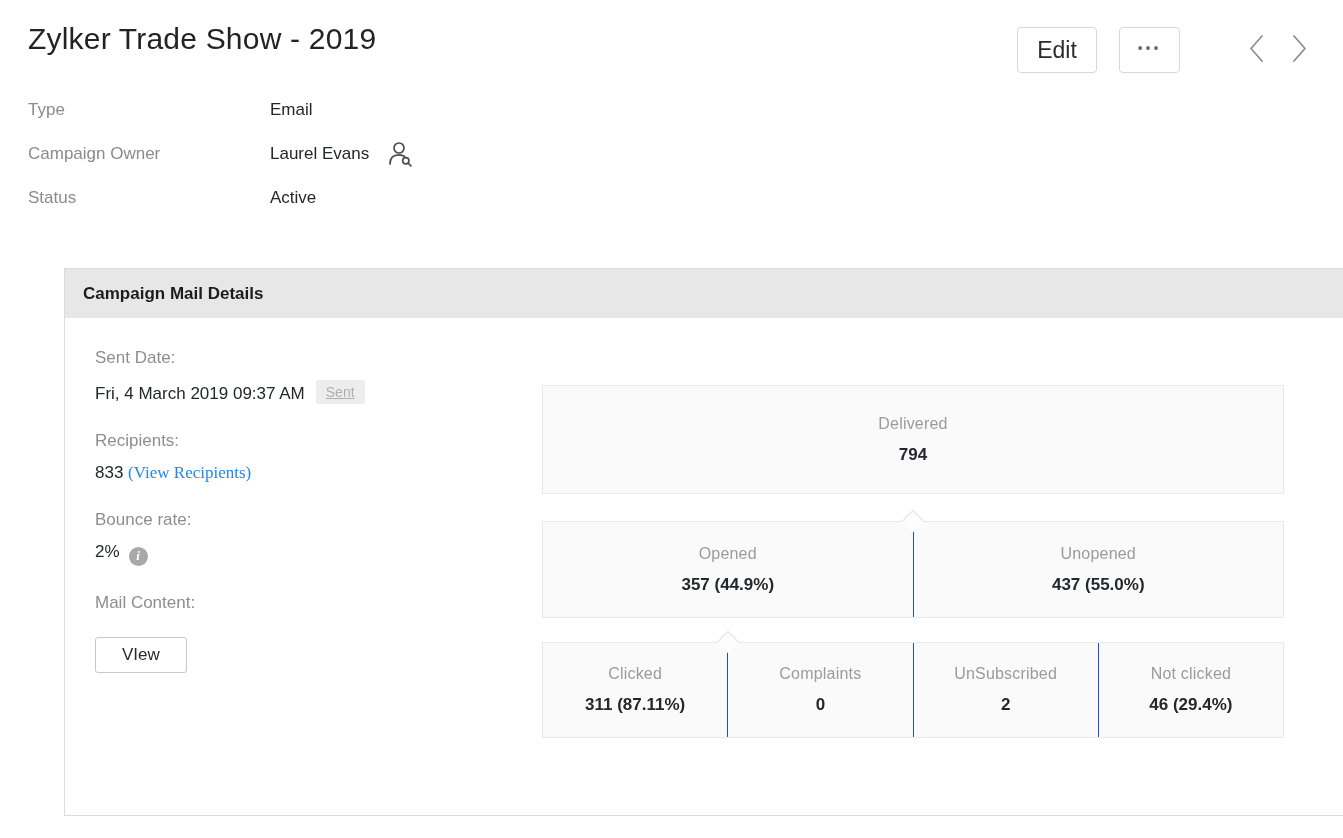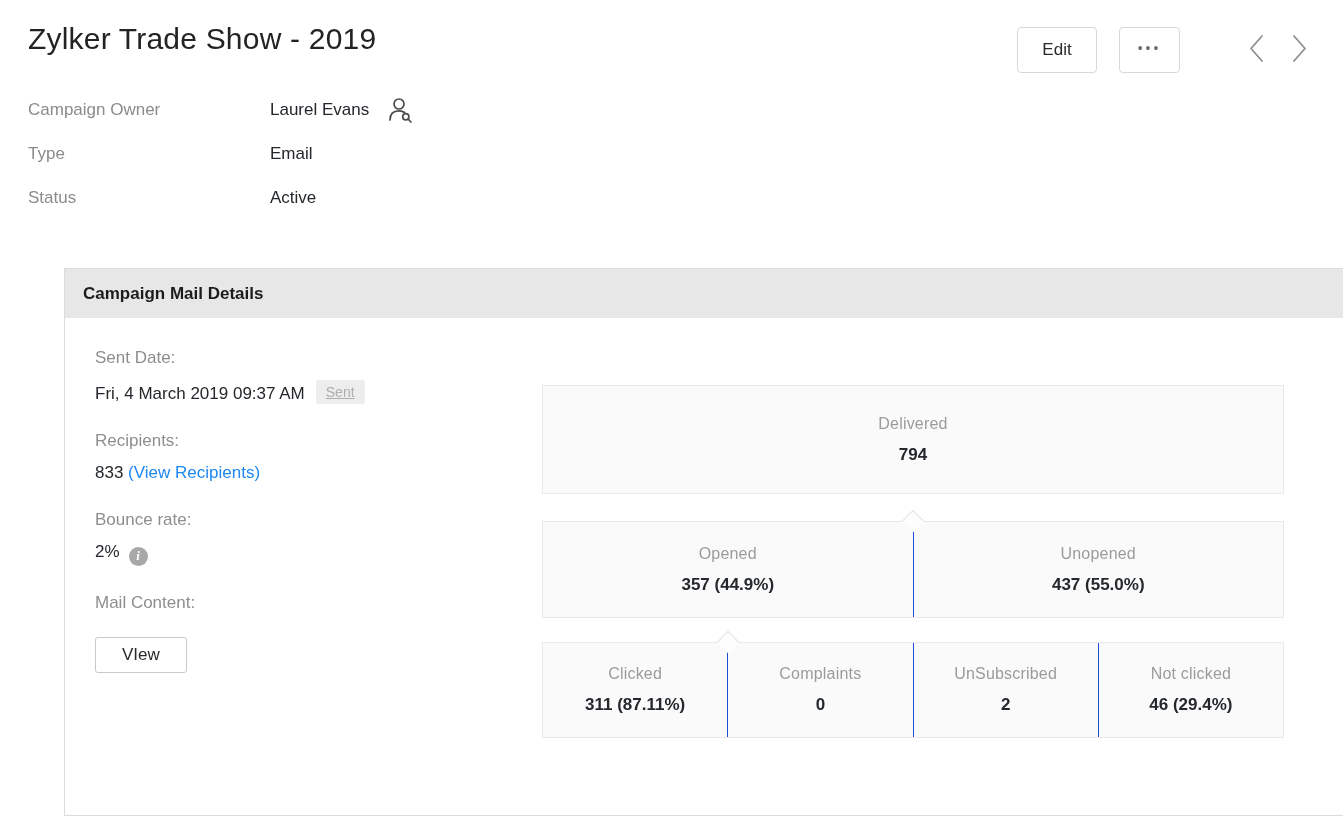--- a/index.html
+++ b/index.html
@@ -18,21 +18,21 @@
     font-size: 30px; font-weight: 400; color: #232323;
     letter-spacing: 0.2px;
   }
   .top-actions {
     position: absolute; right: 23px; top: 27px;
     display: flex; align-items: center;
   }
   .btn {
     background: #fff; border: 1px solid #d8d8d8; border-radius: 4px;
     font-family: "Liberation Sans", sans-serif;
-    font-size: 17px; color: #2b2b2b; cursor: pointer;
+    font-size: 23px; color: #2b2b2b; cursor: pointer;
   }
   .btn-edit { width: 80px; height: 46px; }
   .btn-more {
     width: 61px; height: 46px; margin-left: 22px;
     color: #6f6f6f; font-size: 14px; letter-spacing: 3px;
     padding-bottom: 4px;
   }
   .nav-arrows { display: flex; align-items: center; margin-left: 56px; }
   .nav-arrow { background: none; border: none; cursor: pointer; padding: 0 10px; display: flex; align-items: center; }
 
@@ -64,21 +64,21 @@
   .m-label { font-size: 17px; color: #8e8e8e; margin-bottom: 12px; }
   .m-value { font-size: 17px; color: #24282c; }
   .m-group { margin-bottom: 27px; }
   .sent-badge {
     display: inline-block; margin-left: 11px;
     background: #ededed; color: #aeaeae;
     font-size: 14px; padding: 4px 10px; border-radius: 3px;
     vertical-align: 2px;
     text-decoration: underline;
   }
-  .link { color: #1e87f0; text-decoration: none; cursor: pointer; }
+  .link { color: #1e87f0; text-decoration: none; cursor: pointer; font-family: Liberation Serif, serif; }
   .info-icon {
     display: inline-flex; align-items: center; justify-content: center;
     width: 19px; height: 19px; border-radius: 50%;
     background: #a8a8a8; color: #fff;
     font-family: "Liberation Serif", serif; font-style: italic; font-weight: bold;
     font-size: 13px; margin-left: 9px; vertical-align: -3px; cursor: pointer;
   }
   .btn-view {
     margin-top: 12px;
     padding: 7px 26px; font-size: 17px;
@@ -132,38 +132,38 @@
         <svg width="22" height="31" viewBox="0 0 22 31">
             <polyline points="6,3 17,15.5 6,28" fill="none" stroke="#8f8f8f" stroke-width="1.8" stroke-linecap="round" stroke-linejoin="round"></polyline>
           </svg>
       </span>
     </button>
   </div>
 </div>
 
 <div class="fields">
   <div class="field-row">
+    <span class="flabel">Type</span>
+    <span class="fvalue">Email</span>
+  </div>
+  <div class="field-row">
     <span class="flabel">Campaign Owner</span>
     <span class="fvalue">
       <span>Laurel Evans</span>
       <span class="owner-icon">
         <svg width="30" height="30" viewBox="0 0 30 30" fill="none" stroke="#4c4c4c" stroke-width="1.7" stroke-linecap="round">
           <circle cx="14" cy="9" r="5"></circle>
           <path d="M5 25 c0 -6.5 4 -9.2 9 -9.2 c2.3 0 4.2 0.6 5.6 1.7"></path>
           <circle cx="20.8" cy="21.8" r="3.1"></circle>
           <line x1="23.2" y1="24.2" x2="26" y2="27"></line>
         </svg>
       </span>
     </span>
   </div>
   <div class="field-row">
-    <span class="flabel">Type</span>
-    <span class="fvalue">Email</span>
-  </div>
-  <div class="field-row">
     <span class="flabel">Status</span>
     <span class="fvalue">Active</span>
   </div>
 </div>
 
 <div class="card">
   <div class="card-header">
     <span>Campaign Mail Details</span>
   </div>
   <div class="card-body">

